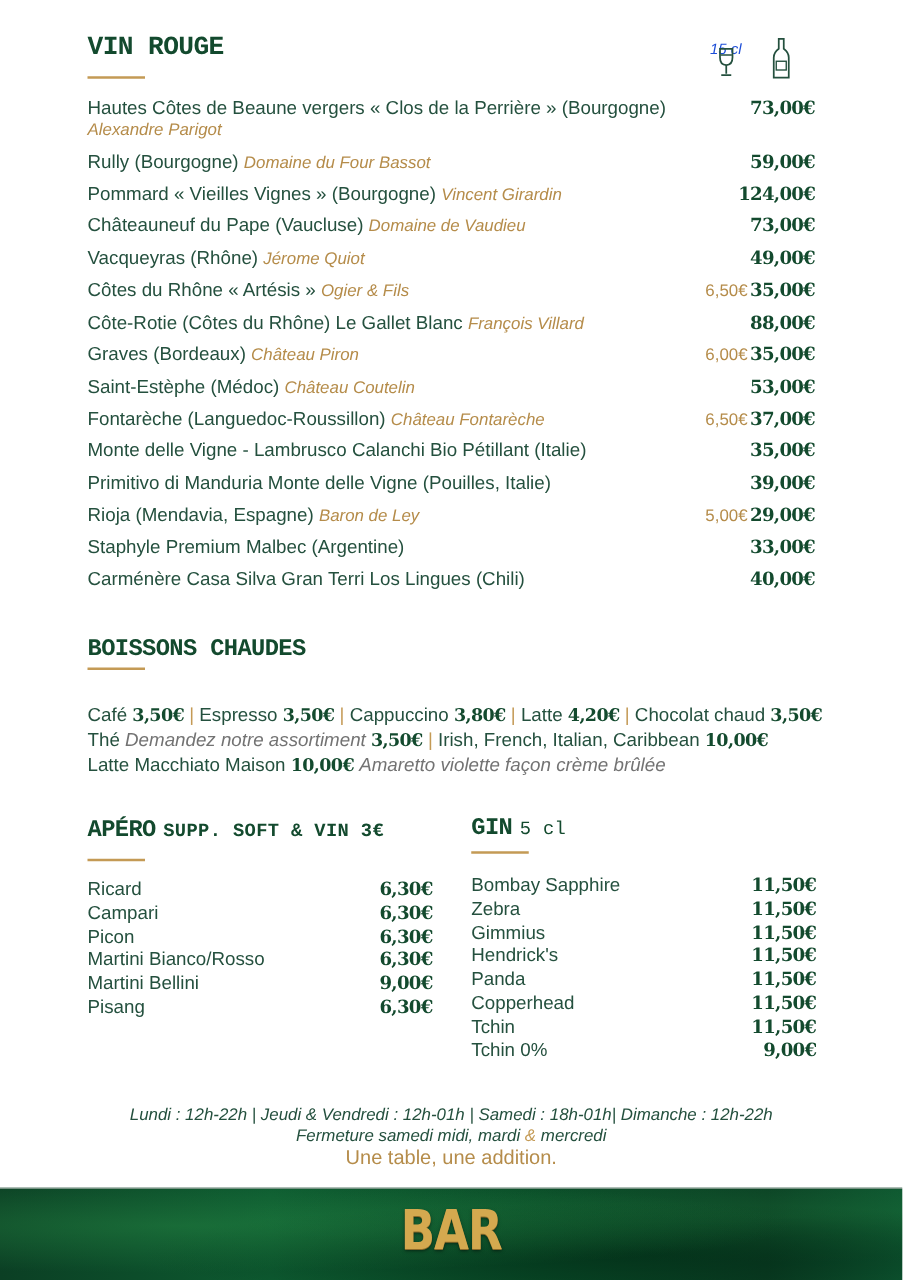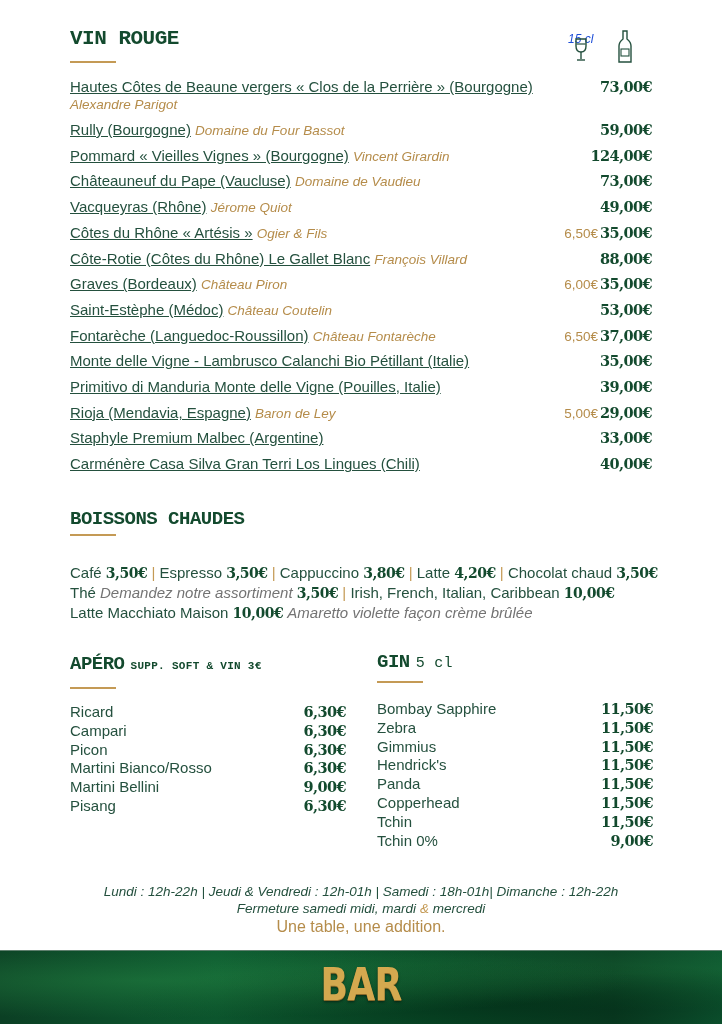--- a/index.html
+++ b/index.html
@@ -11,26 +11,26 @@
     }
     .page { position: absolute; left: 0; top: 0; width: 722px; height: 1024px; }
     .heading {
       position: absolute;
       font-family: Liberation Mono, monospace;
       font-weight: bold;
       color: #134a2e;
       letter-spacing: -0.5px;
     }
     .heading .sub {
-      font-size: 11px; letter-spacing: 0.3px; margin-left: 6px; font-weight: bold;
+      font-size: 15px; letter-spacing: 0.3px; margin-left: 6px; font-weight: bold;
     }
     .rule { position: absolute; height: 2px; width: 46px; background: #c49a55; }
     .wine-list { position: absolute; left: 70px; top: 78px; width: 582px; }
     .wine-row { position: relative; font-size: 15px; line-height: 17px; color: #24503e; }
-    .wine-row .name { white-space: nowrap; text-decoration: underline; }
+    .wine-row .name { white-space: nowrap; }
     .wine-row .producer { font-style: italic; color: #b58c4a; font-size: 13.5px; }
     .wine-row .price-wrap { position: absolute; right: 0; top: 0; white-space: nowrap; }
     .glass { color: #b58c4a; font-size: 13.5px; margin-right: 2px; }
     .price {
       font-family: "DejaVu Serif", serif; font-weight: bold; color: #134a2e;
       font-size: 14.5px; letter-spacing: -0.6px;
     }
     .col-head { position: absolute; top: 16px; left: 566px; width: 86px; height: 50px; }
     .col-head .cl { position: absolute; left: 2px; top: 16px; font-style: italic; font-size: 12px; color: #1d4ed8; }
     .col-head svg { position: absolute; }

